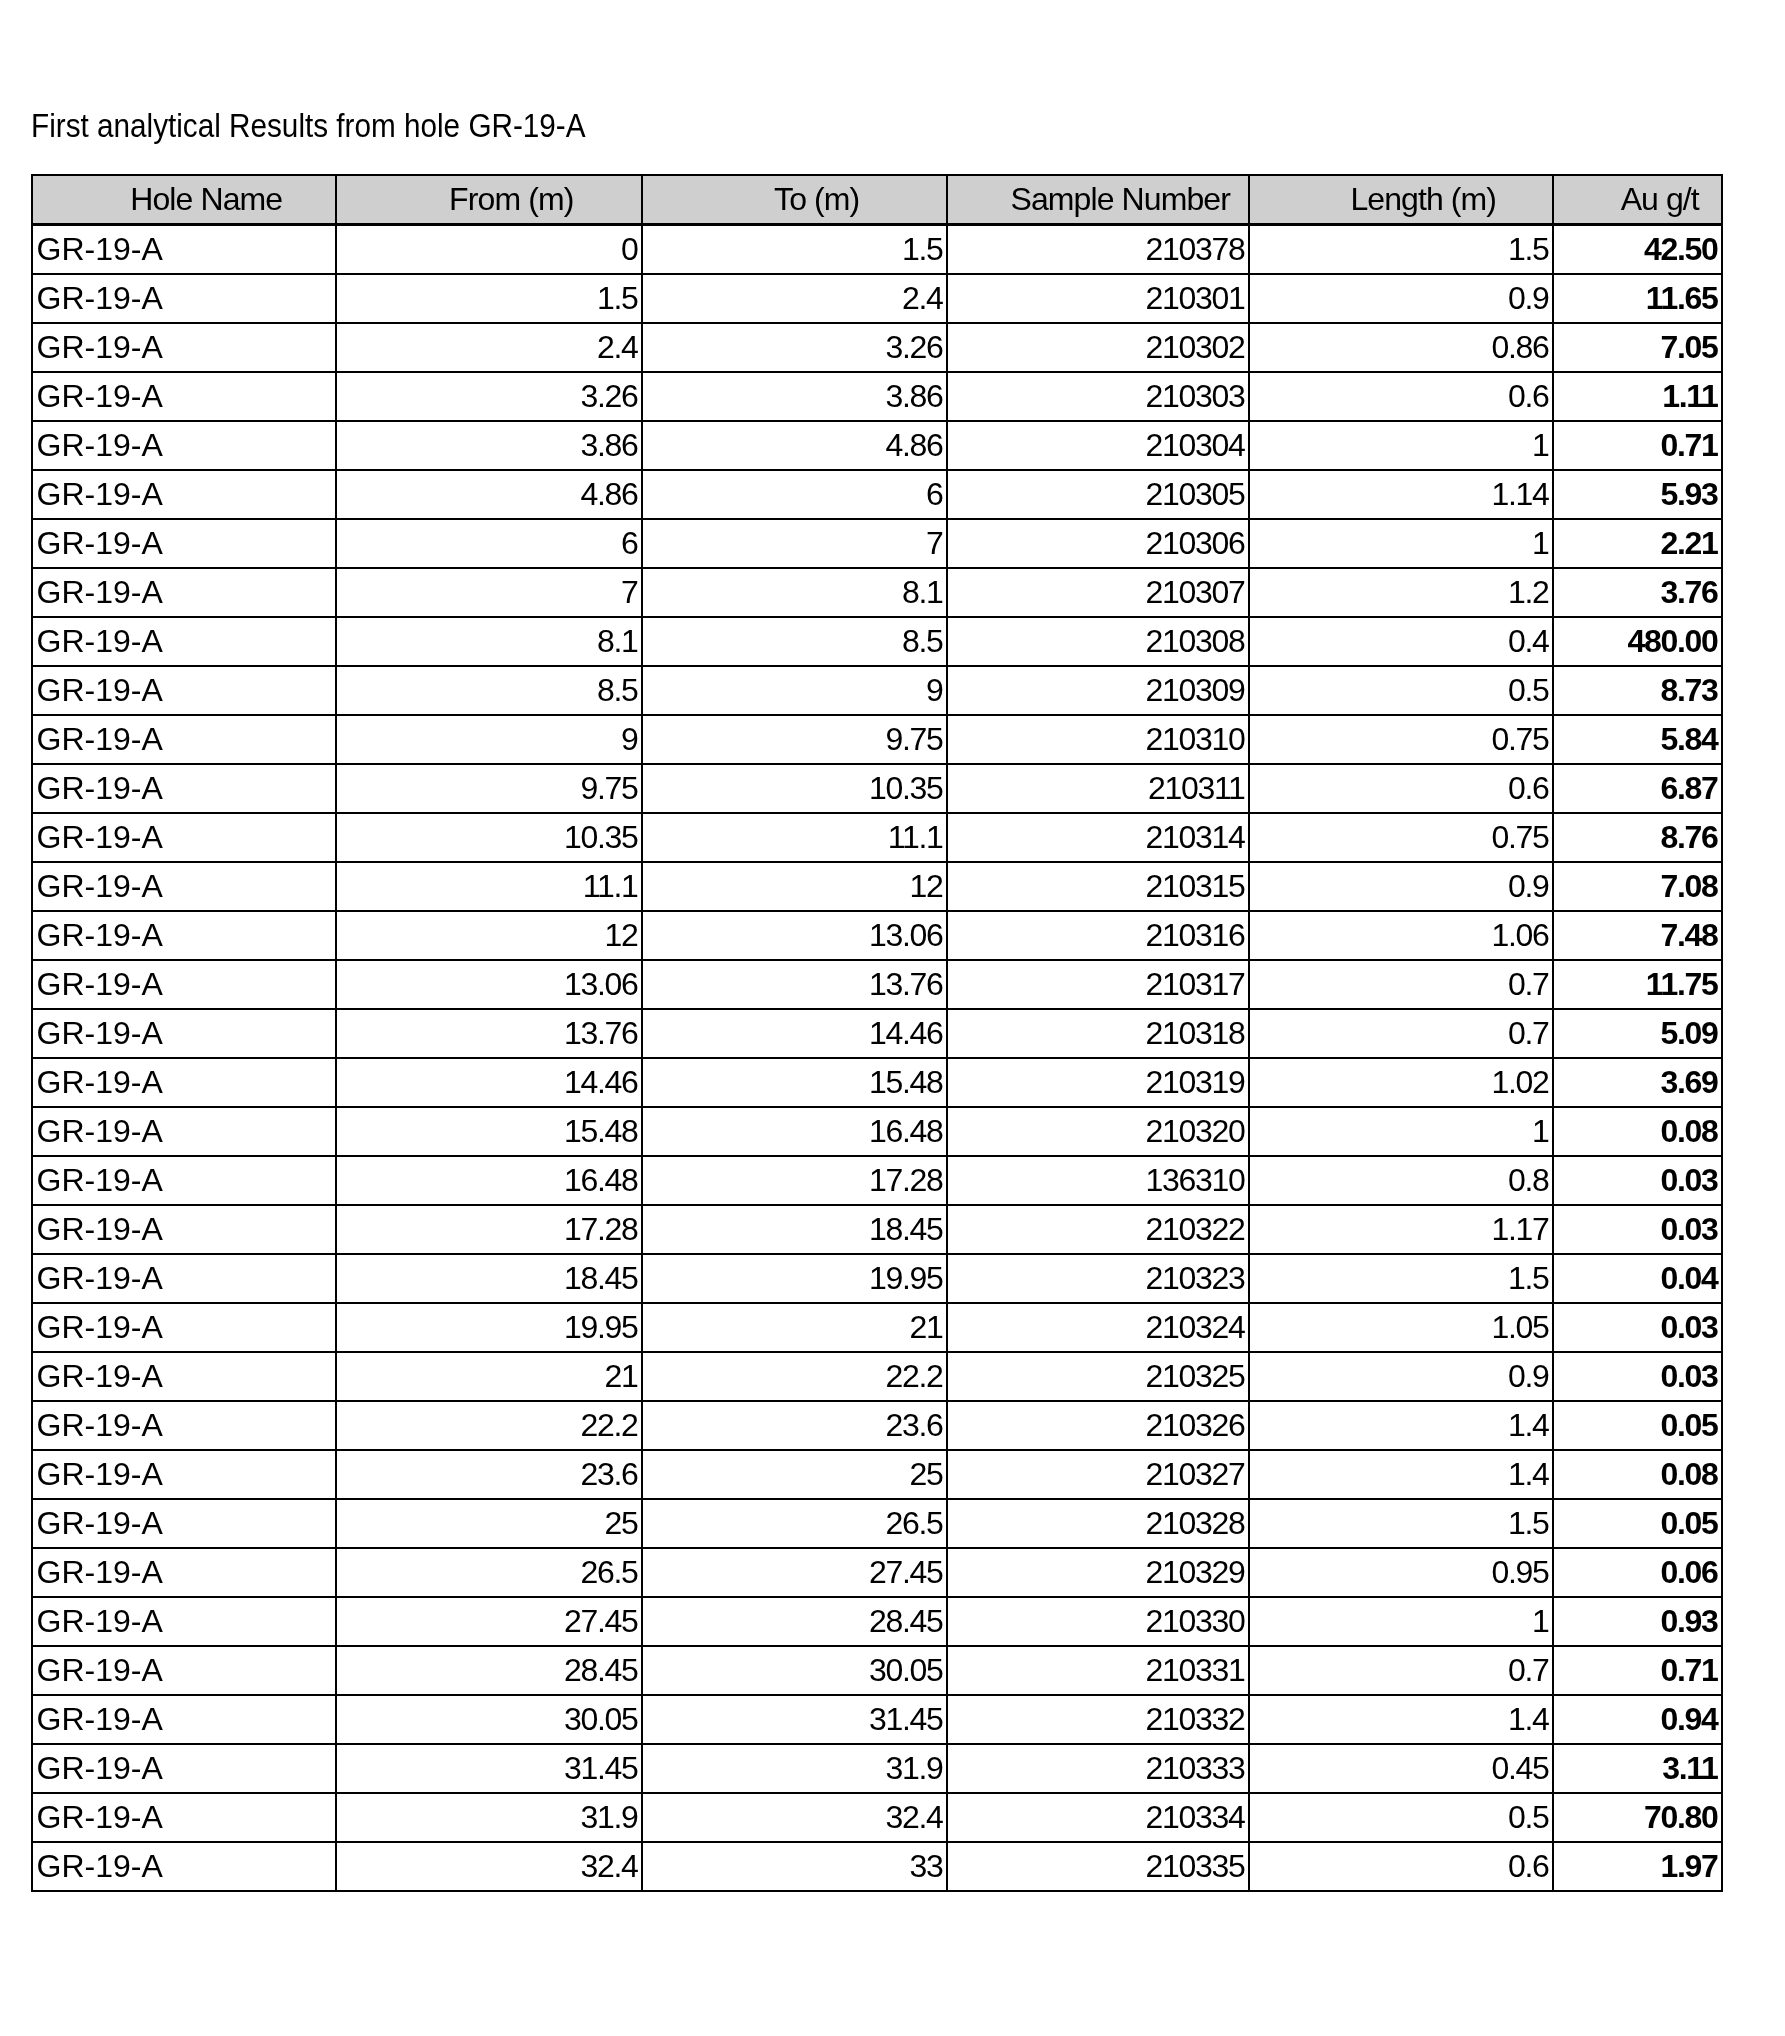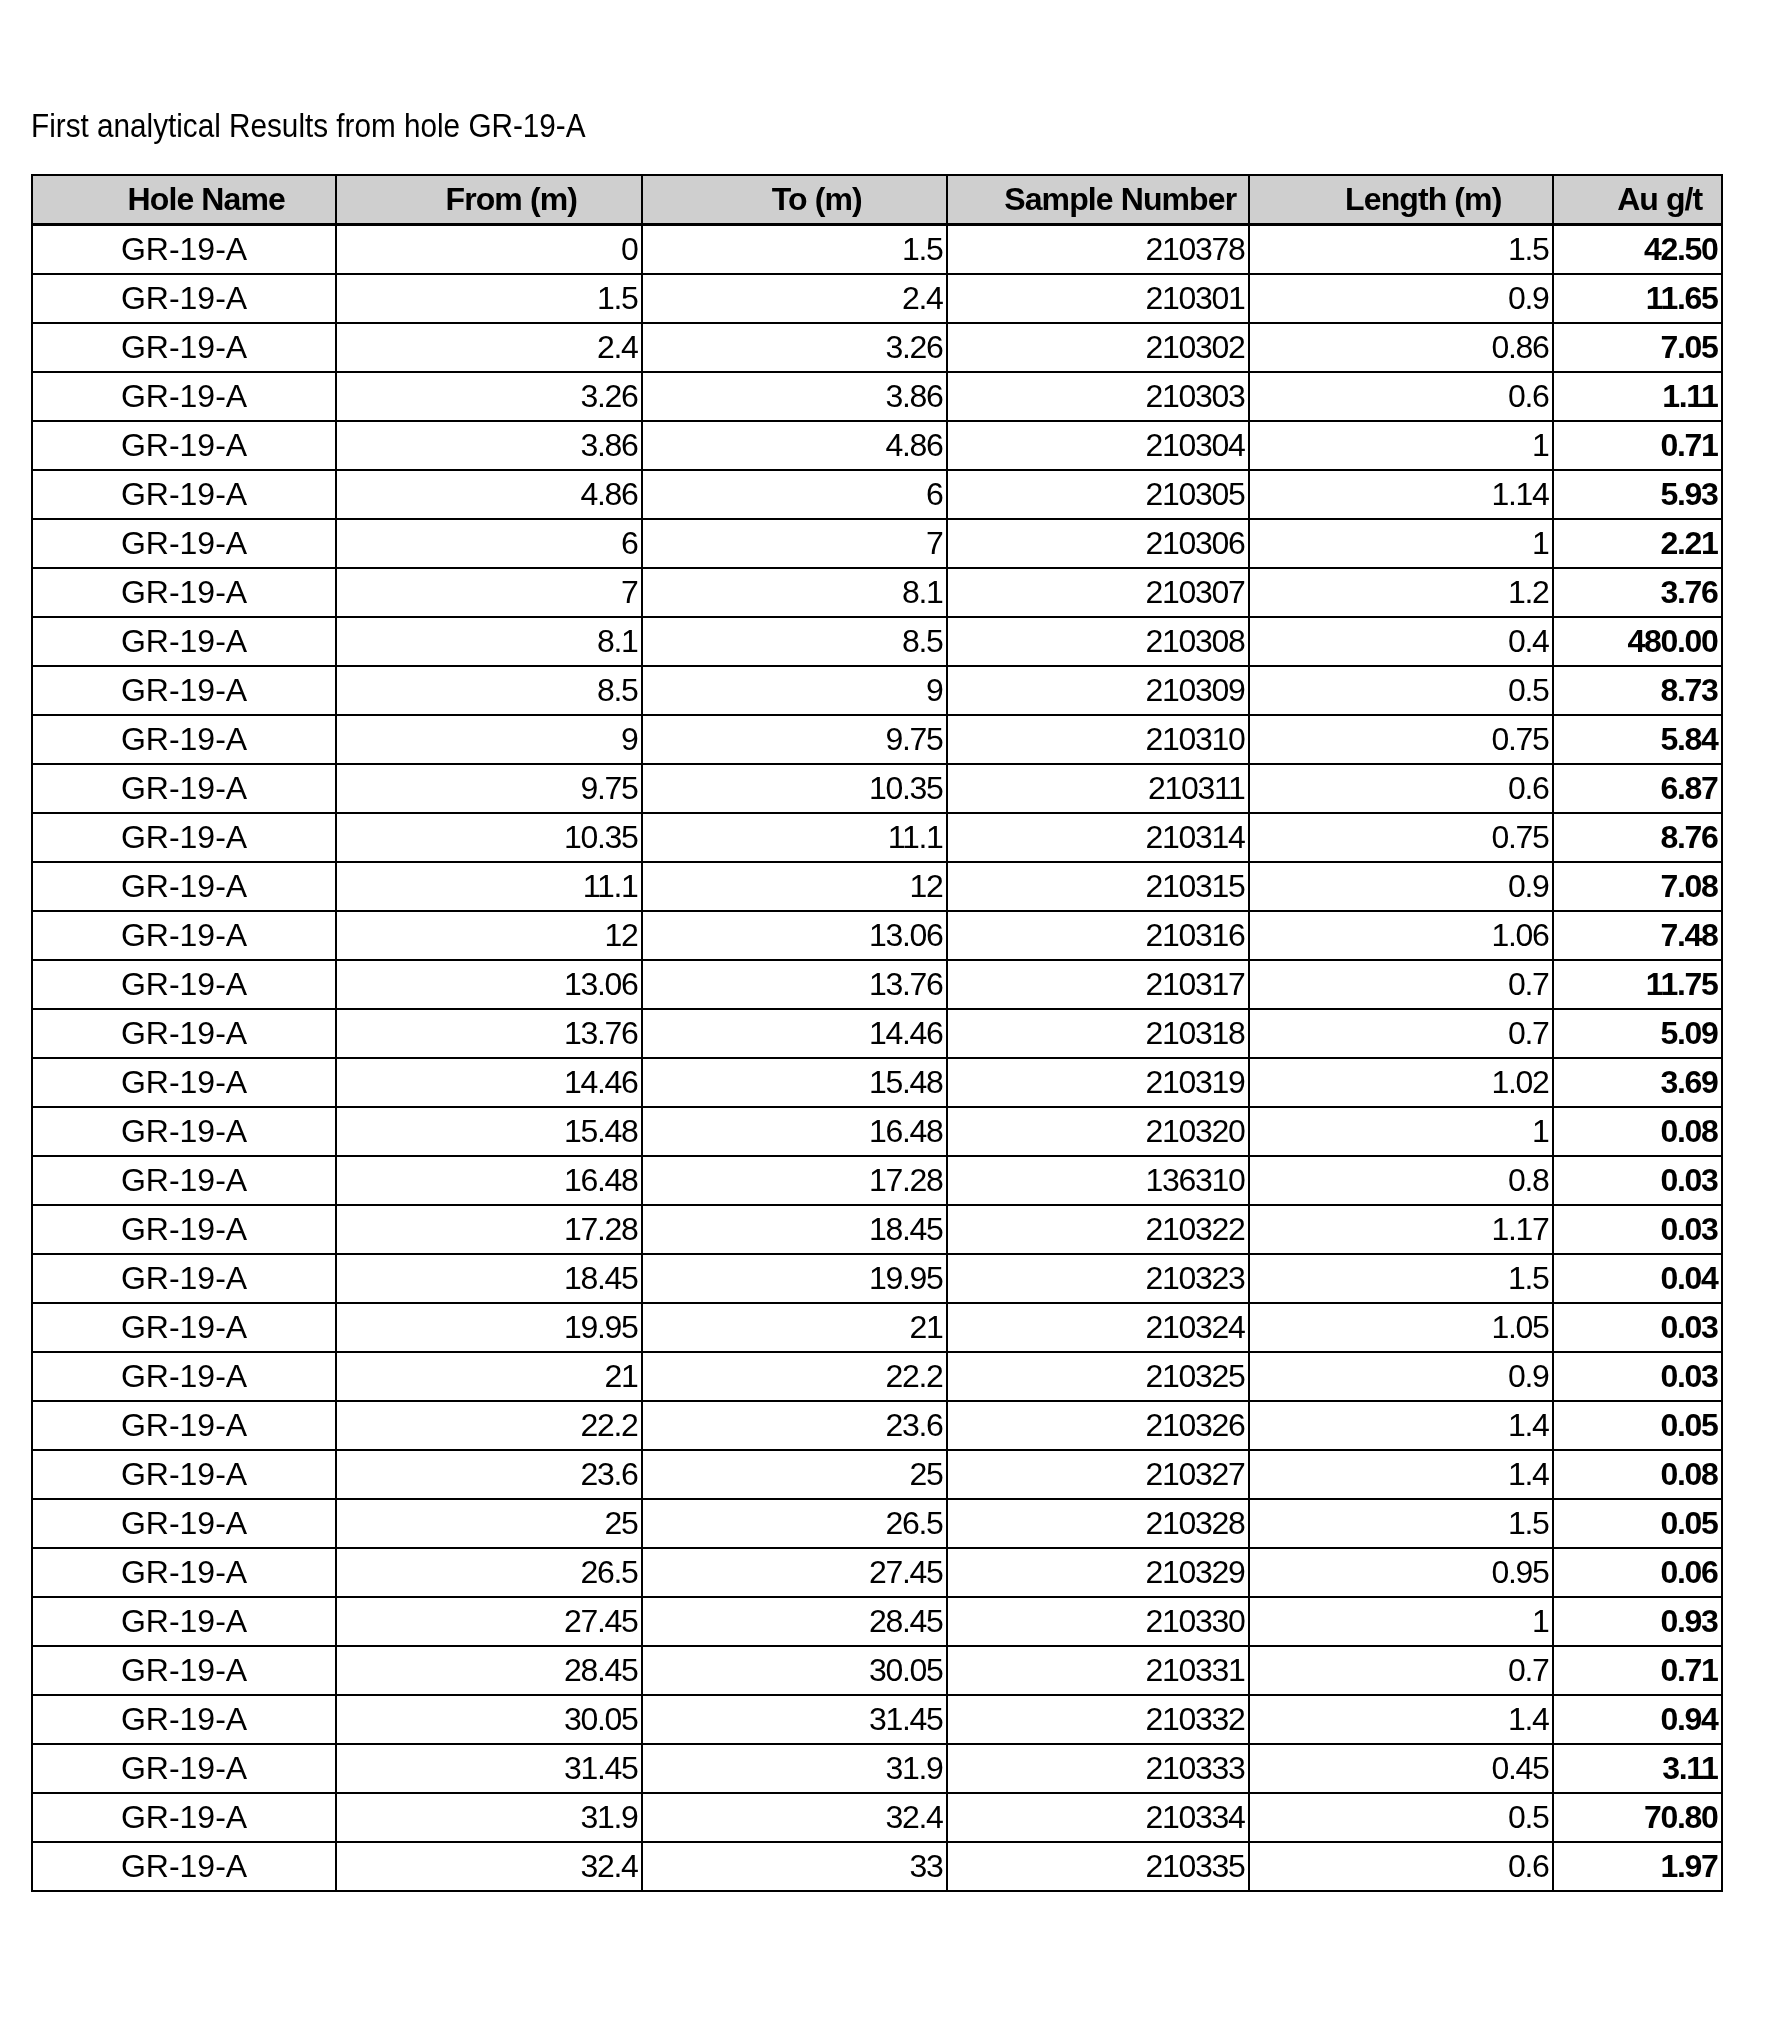--- a/index.html
+++ b/index.html
@@ -44,31 +44,31 @@
     border: 2.6px solid #000000;
     height: 47px;
     padding: 0 3.5px 0 3.5px;
     font-size: 32px;
     line-height: 47px;
     white-space: nowrap;
     overflow: hidden;
   }
   table.results th {
     background: #cfcfcf;
-    font-weight: bold;
+    font-weight: normal;
     text-align: center;
     letter-spacing: -0.9px;
     padding-left: 48px;
   }
   table.results td {
     text-align: right;
     letter-spacing: -1.3px;
   }
   table.results td.hole {
-    text-align: center;
+    text-align: left;
     letter-spacing: 0;
   }
   table.results td.au {
     font-weight: bold;
     text-align: right;
   }
   table.results thead tr th { border-bottom-width: 3.5px; }
 </style>
 </head>
 <body>

